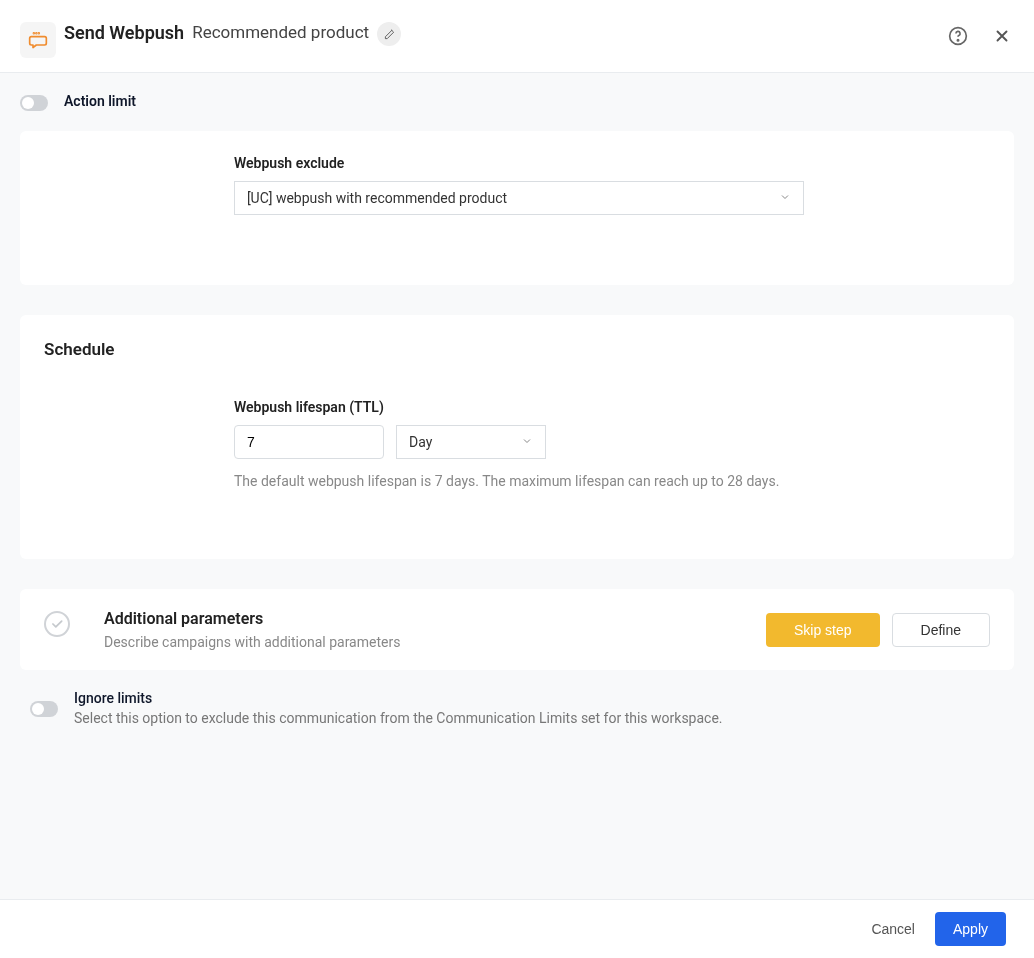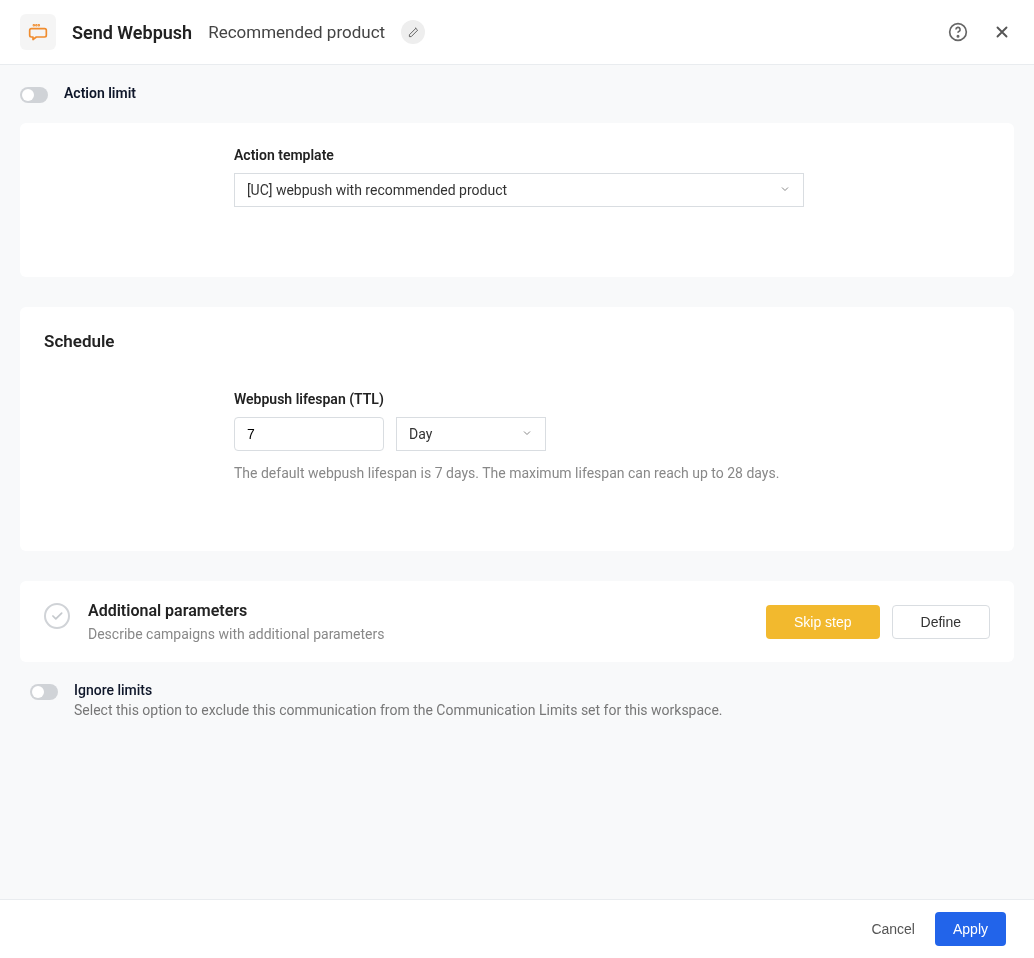--- a/index.html
+++ b/index.html
@@ -14,21 +14,21 @@
 
     
     .header {
       display: flex;
       align-items: center;
       justify-content: space-between;
       padding: 14px 20px;
       background: #fff;
       border-bottom: 1px solid #e9ecef;
     }
-    .header-left { display: flex; align-items: center; gap: 16px; }
+    .header-left { display: flex; gap: 8px; margin-top: 8px; }
     .app-icon {
       width: 36px; height: 36px;
       display: flex; align-items: center; justify-content: center;
       background: #f5f5f5;
       border-radius: 6px;
     }
     .page-title { font-size: 18px; font-weight: 600; color: #222; }
     .page-subtitle { font-size: 17px; font-weight: 400; color: #444; }
     .edit-btn {
       width: 24px; height: 24px;
@@ -112,21 +112,21 @@
     .helper-text { font-size: 14px; color: #888; margin-top: 14px; }
 
     
     .params-card {
       background: #fff;
       border-radius: 6px;
       padding: 20px 24px;
       margin-bottom: 20px;
       display: flex; align-items: center; justify-content: space-between;
     }
-    .params-left { display: flex; align-items: flex-start; gap: 18px; }
+    .params-left { display: flex; align-items: flex-start; gap: 34px; }
     .check-circle {
       width: 26px; height: 26px;
       border: 2px solid #d0d3d7;
       border-radius: 50%;
       display: flex; align-items: center; justify-content: center;
       flex-shrink: 0;
       margin-top: 2px;
     }
     .params-title { font-size: 16px; font-weight: 600; color: #222; margin-bottom: 6px; }
     .params-desc { font-size: 14px; color: #888; }
@@ -197,21 +197,21 @@
 
   <div class="toggle-row">
     <div class="toggle"></div>
     <div>
       <div class="toggle-label">Action limit</div>
     </div>
   </div>
 
   <div class="card" style="padding-bottom:70px;">
     <div class="field-wrap">
-      <div class="field-label">Action template</div>
+      <div class="field-label">Webpush exclude</div>
       <div class="select-input">
         <span>[UC] webpush with recommended product</span>
         <span>
           <svg width="12" height="12" viewBox="0 0 24 24" fill="none" stroke="#888" stroke-width="2">
               <path d="M6 9l6 6 6-6"></path>
             </svg>
         </span>
       </div>
     </div>
   </div>
@@ -246,21 +246,21 @@
         <div class="params-title">Additional parameters</div>
         <div class="params-desc">Describe campaigns with additional parameters</div>
       </div>
     </div>
     <div class="params-actions">
       <button class="btn btn-warning">Skip step</button>
       <button class="btn btn-outline">Define</button>
     </div>
   </div>
 
-  <div class="toggle-row" style="padding-left:10px;">
+  <div class="toggle-row" style="padding-left:10px;align-items:center;">
     <div class="toggle"></div>
     <div>
       <div class="toggle-label" style="font-weight:500;">Ignore limits</div>
       <div class="toggle-desc">Select this option to exclude this communication from the Communication Limits set for this workspace.</div>
     </div>
   </div>
 
 </div>
 
 <div class="footer">

